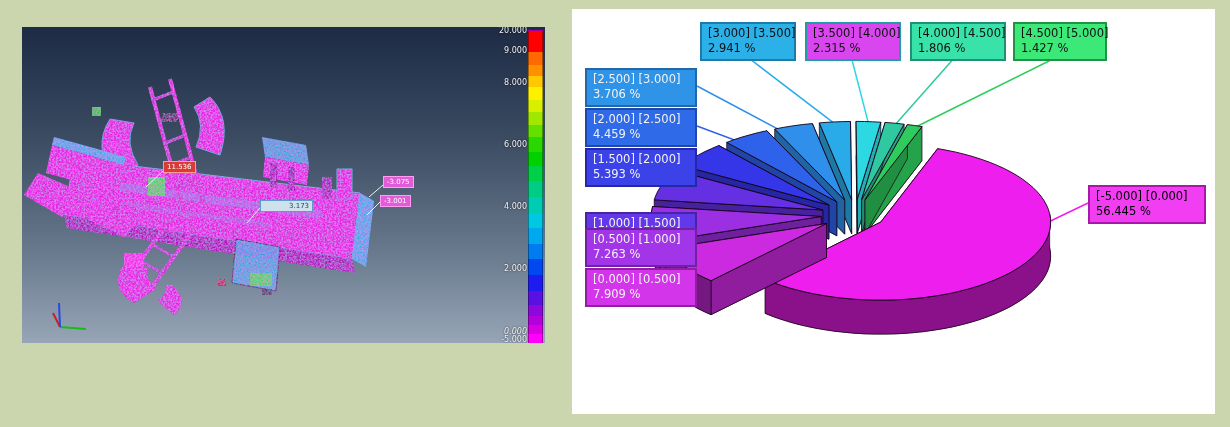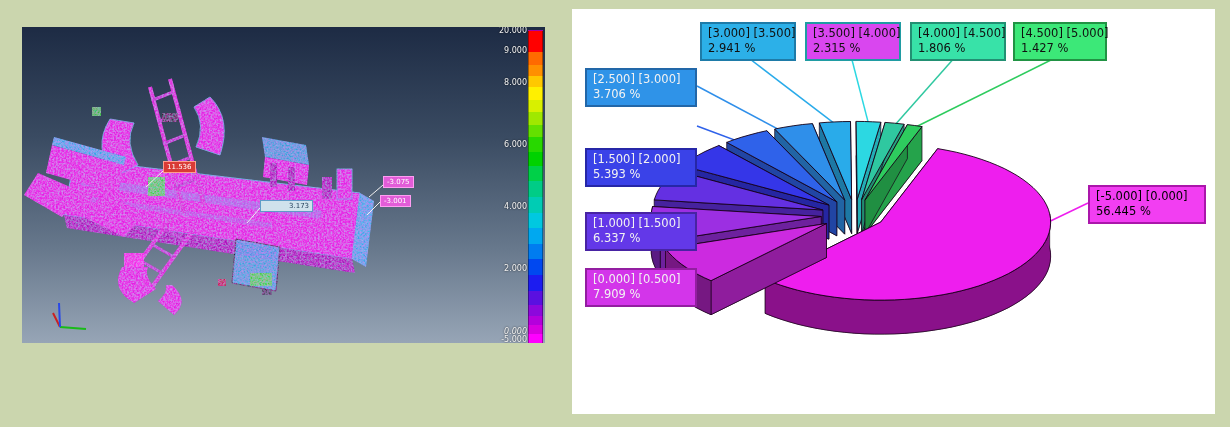--- a/index.html
+++ b/index.html
@@ -233,28 +233,36 @@
         <path d="M254.5,214.5 L139.0,271.7 L139.0,305.7 L254.5,248.5 Z" fill="rgb(143,29,157)" stroke="#150015" stroke-width="0.7" stroke-linejoin="round"></path>
         <path d="M93.5,239.5 L96.7,243.6 L100.5,247.5 L104.7,251.4 L109.3,255.1 L114.5,258.7 L120.0,262.2 L125.9,265.5 L132.3,268.7 L139.0,271.7 L139.0,305.7 L132.3,302.7 L125.9,299.5 L120.0,296.2 L114.5,292.7 L109.3,289.1 L104.7,285.4 L100.5,281.5 L96.7,277.6 L93.5,273.5 Z" fill="rgb(118,24,130)" stroke="#150015" stroke-width="0.6" stroke-linejoin="round"></path>
         <path d="M254.5,214.5 L93.5,239.5 L96.7,243.6 L100.5,247.5 L104.7,251.4 L109.3,255.1 L114.5,258.7 L120.0,262.2 L125.9,265.5 L132.3,268.7 L139.0,271.7 Z" fill="#cc2ae0" stroke="#150015" stroke-width="0.9" stroke-linejoin="round"></path>
       </g>
     </svg>
 
   <div class="plabel" style="left: 13px; top: 59px; width: 112px; background: rgb(47, 147, 232); border-color: rgb(34, 103, 168); color: rgb(242, 242, 242);">
       <span>[2.500] [3.000]</span>
       <span>3.706 %</span>
     </div>
+  <div class="plabel" style="left: 13px; top: 99px; width: 112px; background: rgb(47, 106, 232); border-color: rgb(34, 71, 168); color: rgb(242, 242, 242);">
+      <span>[2.000] [2.500]</span>
+      <span>4.459 %</span>
+    </div>
   <div class="plabel" style="left: 13px; top: 139px; width: 112px; background: rgb(58, 66, 232); border-color: rgb(38, 39, 167); color: rgb(242, 242, 242);">
       <span>[1.500] [2.000]</span>
       <span>5.393 %</span>
     </div>
   <div class="plabel" style="left: 13px; top: 179px; width: 112px; background: rgb(99, 56, 232); border-color: rgb(72, 35, 163); color: rgb(242, 242, 242); margin-top: 24px;">
       <span>[1.000] [1.500]</span>
       <span>6.337 %</span>
     </div>
+  <div class="plabel" style="left: 13px; top: 219px; width: 112px; background: rgb(163, 53, 232); border-color: rgb(112, 34, 163); color: rgb(242, 242, 242);">
+      <span>[0.500] [1.000]</span>
+      <span>7.263 %</span>
+    </div>
   <div class="plabel" style="left: 13px; top: 259px; width: 112px; background: rgb(211, 53, 234); border-color: rgb(147, 30, 161); color: rgb(242, 242, 242);">
       <span>[0.000] [0.500]</span>
       <span>7.909 %</span>
     </div>
   <div class="plabel" style="left: 128px; top: 13px; width: 96px; background: rgb(44, 176, 232); border-color: rgb(30, 123, 168); color: rgb(16, 16, 16);">
       <span>[3.000] [3.500]</span>
       <span>2.941 %</span>
     </div>
   <div class="plabel" style="left: 233px; top: 13px; width: 96px; background: #d946ef; border-color: rgb(32, 156, 163); color: rgb(16, 16, 16);">
       <span>[3.500] [4.000]</span>

